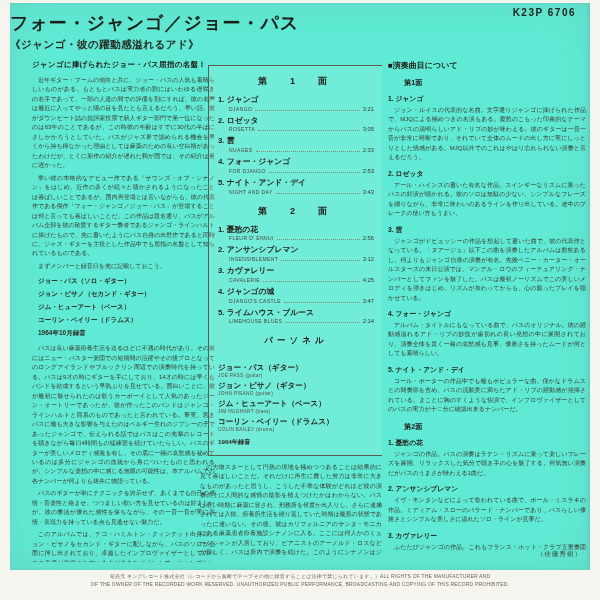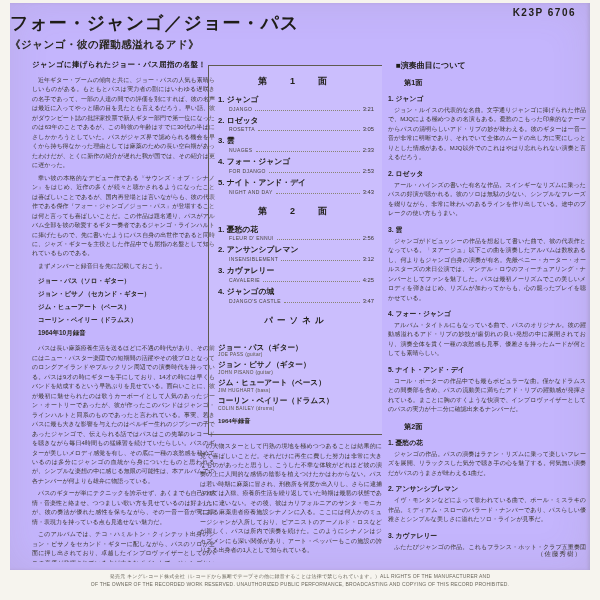--- a/index.html
+++ b/index.html
@@ -4,21 +4,21 @@
 <style>
   html,body{margin:0;padding:0;}
   body{
     width:600px;height:600px;position:relative;overflow:hidden;
     background:#f6f4ee;
     font-family:"Liberation Sans","DejaVu Sans",sans-serif;
     color:#35332c;
   }
   .panel{
     position:absolute;left:10px;right:10px;top:3px;bottom:30px;
-    background:#c4b5fd;
+    background:#5eead4;
     box-shadow:inset 0 0 40px rgba(120,110,90,.12), inset -2px 0 3px rgba(100,95,80,.15);
   }
   
   .catalog{
     position:absolute;top:4px;right:14px;
     font-size:10px;font-weight:bold;letter-spacing:1.5px;color:#23211c;
   }
   .title-wrap{position:absolute;top:10px;left:0;right:0;text-align:left;}
   .main-title{
     font-size:18px;font-weight:bold;letter-spacing:1px;color:#1f1d18;line-height:1.2;
@@ -57,21 +57,21 @@
   .personnel-label{
     text-align:center;font-size:8.5px;font-weight:bold;letter-spacing:4px;
     margin:11px 0 16px 0;color:#23211c;
   }
   .pers{margin-bottom:3px;}
   .p-jp{font-size:7.6px;font-weight:bold;color:#26241e;line-height:1.3;}
   .p-en{font-size:4.8px;color:#56523f;letter-spacing:.3px;}
   .recorded{font-size:6.2px;font-weight:bold;margin-top:6px;color:#2d2b24;}
   .center-notes{margin-top:7px;}
   
-  .right-heading{font-size:8px;font-weight:bold;margin:0 0 6px 8px;color:#1f1d18;}
+  .right-heading{font-size:8px;font-weight:bold;margin:0 0 6px 0;color:#1f1d18;}
   .r-side{font-size:7.2px;font-weight:bold;margin:7px 0 3px 16px;color:#23211c;}
   .note{margin-bottom:2px;}
   .note-title{font-size:6.8px;font-weight:bold;margin:6px 0 2px 0;color:#26241e;}
   .author{
     position:absolute;right:8px;top:547px;font-size:6.5px;color:#3b382f;letter-spacing:1px;
   }
   
   .footer{
     position:absolute;left:0;right:0;top:573px;text-align:center;color:#6a675c;
   }
@@ -199,20 +199,28 @@
 
   <div class="track">
     <div class="t-jp">4. ジャンゴの城</div>
     <div class="t-sub">
       <span class="t-en">DJANGO'S CASTLE</span>
       <span class="leader"></span>
       <span class="t-time">3:47</span>
     </div>
   </div>
 
+  <div class="track">
+    <div class="t-jp">5. ライムハウス・ブルース</div>
+    <div class="t-sub">
+      <span class="t-en">LIMEHOUSE BLUES</span>
+      <span class="leader"></span>
+      <span class="t-time">2:14</span>
+    </div>
+  </div>
 </div>
       <div class="personnel-label">パーソネル</div>
       <div>
   <div class="pers">
     <div class="p-jp">ジョー・パス（ギター）</div>
     <div class="p-en">JOE PASS (guitar)</div>
   </div>
 
   <div class="pers">
     <div class="p-jp">ジョン・ピサノ（ギター）</div>

